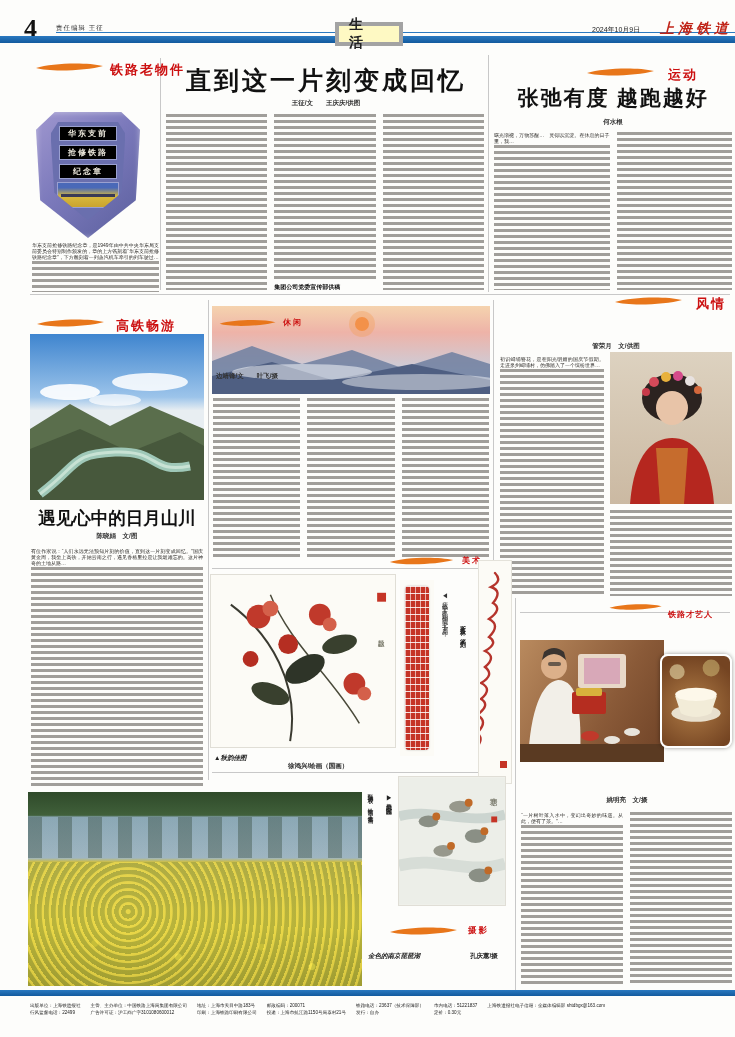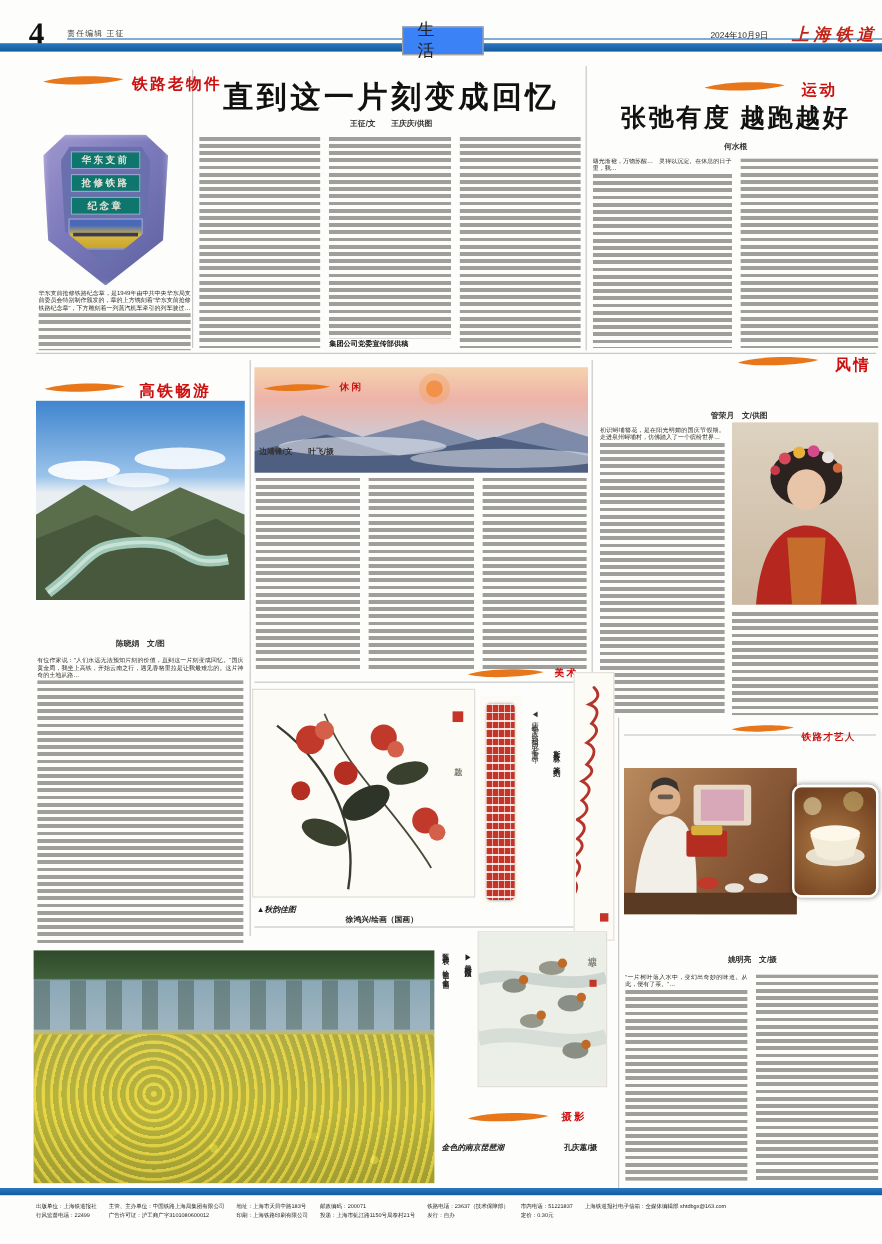--- a/index.html
+++ b/index.html
@@ -4,21 +4,21 @@
 <style>
   * { margin:0; padding:0; box-sizing:border-box; }
   html,body { width:735px; height:1037px; background:#fdfdfb; font-family:"Liberation Sans",sans-serif; color:#222; overflow:hidden; }
   .page { position:relative; width:735px; height:1037px; }
 
   
   .pagenum { position:absolute; left:24px; top:14px; font:bold 26px "Liberation Serif",serif; color:#111; }
   .editor { position:absolute; left:56px; top:24px; font-size:6.5px; color:#333; letter-spacing:1px; }
   .blue-bar { position:absolute; left:0; top:36px; width:735px; height:7px; background:linear-gradient(#2a79c0,#135a9e); }
   .blue-thin { position:absolute; left:56px; top:32px; width:679px; height:1px; background:#2a79c0; }
-  .life-box { position:absolute; left:335px; top:22px; width:68px; height:24px; background:#3b82f6; border:1px solid #a3a3a3; display:flex; align-items:center; justify-content:center; font-weight:normal; font-size:14px; letter-spacing:12px; padding-left:12px; z-index:3; }
+  .life-box { position:absolute; left:335px; top:22px; width:68px; height:24px; background:#fef9c3; border:4px solid #a3a3a3; display:flex; align-items:center; justify-content:center; font-weight:bold; font-size:14px; letter-spacing:12px; padding-left:12px; z-index:3; }
   .date-txt { position:absolute; left:592px; top:25px; font-size:7px; color:#222; }
   .masthead { position:absolute; left:660px; top:20px; font:bold italic 14px "DejaVu Serif",serif; color:#c02418; letter-spacing:4px; }
 
   
   .swoosh { position:absolute; height:10px; }
   .swoosh svg { display:block; width:100%; height:100%; }
   .slabel { position:absolute; font-weight:bold; font-size:13px; color:#cc1111; letter-spacing:2px; }
   .vdiv { position:absolute; width:1px; background:#c8c8c8; }
   .hdiv { position:absolute; height:1px; background:#c8c8c8; }
   .headline { position:absolute; font-weight:bold; color:#111; font-family:"Liberation Serif",serif; text-align:center; }
@@ -28,21 +28,21 @@
   .greek { flex:1; background:repeating-linear-gradient(to bottom,#55514b 0 3.2px,transparent 3.2px 6px); opacity:.55; }
   .snippet { font-size:5px; line-height:6px; color:#2d2b28; margin-bottom:1px; }
   .capt { position:absolute; font-size:6.5px; color:#222; }
   .vtext { writing-mode:vertical-rl; text-orientation:upright; letter-spacing:2px; }
   .footnote { font-size:6px; font-weight:bold; color:#111; margin-top:2px; }
 
   
   .badge-wrap { position:absolute; left:36px; top:112px; width:104px; height:126px; }
   .badge { width:100%; height:100%; background:linear-gradient(135deg,#9f97cf,#7b79bb 45%,#5a5f9d); clip-path:polygon(18% 0,82% 0,100% 14%,96% 70%,50% 100%,4% 70%,0 14%); box-shadow:inset 0 0 6px rgba(255,255,255,.5); position:relative; }
   .badge-inner { position:absolute; left:14%; top:8%; width:72%; height:78%; background:#6a6fae; clip-path:polygon(10% 0,90% 0,100% 12%,95% 72%,50% 100%,5% 72%,0 12%); }
-  .badge-row { margin:4px auto 2px; width:78%; background:#0f766e; color:#e8e4d8; font-size:8px; font-weight:bold; text-align:center; letter-spacing:2px; padding:1px 0; border:1px solid #9aa0d0; }
+  .badge-row { margin:4px auto 2px; width:78%; background:#000000; color:#e8e4d8; font-size:8px; font-weight:bold; text-align:center; letter-spacing:2px; padding:1px 0; border:1px solid #9aa0d0; }
   .badge-scene { margin:3px auto 0; width:84%; height:26px; background:linear-gradient(#4a69b8 20%,#d8b93e 55%,#caa42e); border:1px solid #9aa0d0; position:relative; }
   .badge-scene::after { content:""; position:absolute; left:6%; top:45%; width:88%; height:3px; background:#3a3a55; }
 
   
   .photo { position:absolute; overflow:hidden; }
   .mountain-photo { background:linear-gradient(#3f85cf 0%,#9cc4ea 38%,#e8eef2 46%); }
   .sunrise-photo { background:linear-gradient(#f5d3ae 0%,#eeb3a8 30%,#c9cfdd 75%,#aebccd); }
   .woman-photo { background:linear-gradient(#ddd2c0,#cbb9a2); }
   .teaman-photo { background:linear-gradient(120deg,#b98a5e,#8a5a38 60%,#6e4226); }
   .teacup-inset { border:2px solid #fff; border-radius:8px; background:radial-gradient(circle at 45% 55%,#b07c46,#744422 80%); box-shadow:0 0 4px rgba(0,0,0,.4); }
@@ -155,20 +155,21 @@
     <svg viewBox="0 0 174 166" style="position:absolute;left:0;top:0;width:100%;height:100%;">
       <ellipse cx="40" cy="58" rx="30" ry="8" fill="#fff" opacity=".9"></ellipse>
       <ellipse cx="120" cy="48" rx="38" ry="9" fill="#fff" opacity=".85"></ellipse>
       <ellipse cx="85" cy="66" rx="26" ry="6" fill="#fff" opacity=".7"></ellipse>
       <polygon points="0,95 40,70 80,92 120,72 174,95 174,166 0,166" fill="#5a6e4c"></polygon>
       <polygon points="0,115 50,95 100,118 150,98 174,112 174,166 0,166" fill="#47583c"></polygon>
       <path d="M10 160 C 50 130, 40 120, 85 118 C 130 116, 120 140, 160 132" stroke="#9fc8b8" stroke-width="9" fill="none"></path>
       <path d="M10 160 C 50 130, 40 120, 85 118 C 130 116, 120 140, 160 132" stroke="#c8e2d4" stroke-width="3" fill="none"></path>
     </svg>
   </div>
+  <div class="headline" style="left:28px;top:506px;width:178px;font-size:17.5px;">遇见心中的日月山川</div>
   <div class="byline" style="left:28px;top:532px;width:178px;">陈晓娟　文/图</div>
   <div class="cols" style="left:31px;top:548px;width:172px;height:238px;">
     <div class="col">
         <div class="snippet">有位作家说：“人们永远无法预知片刻的价值，直到这一片刻变成回忆。”国庆黄金周，我坐上高铁，开始云南之行，遇见香格里拉是让我最难忘的。这片神奇的土地从路…</div>
         <div class="greek"></div>
       </div>
   </div>
 
   <div class="photo sunrise-photo" style="left:212px;top:306px;width:278px;height:88px;">
     <svg viewBox="0 0 278 88" style="position:absolute;left:0;top:0;width:100%;height:100%;">

